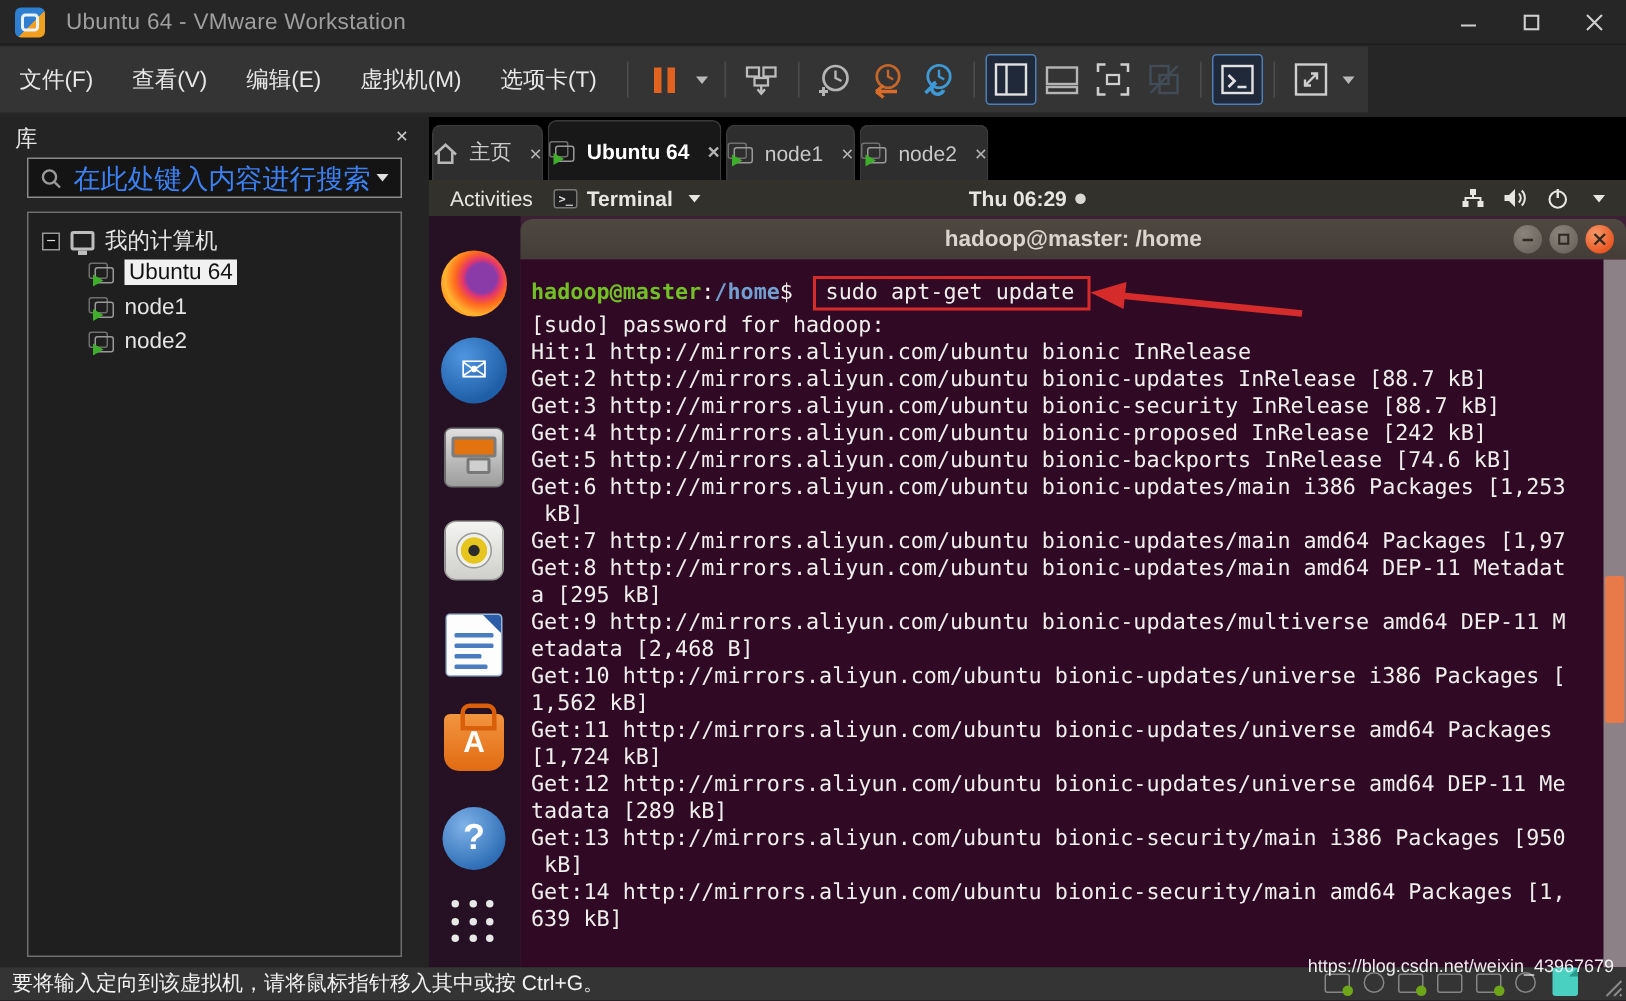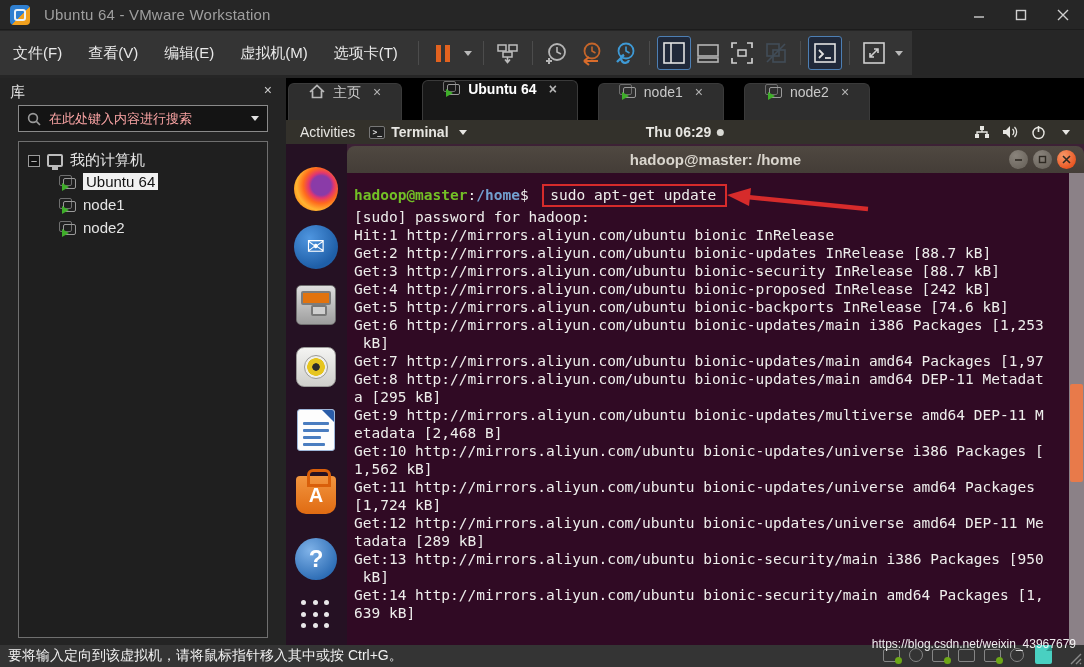--- a/index.html
+++ b/index.html
@@ -28,39 +28,39 @@
   .tbtn.framed { border:1px solid #4d7fb4; background:#20293a; }
   .caret { width:0; height:0; border-left:4px solid transparent; border-right:4px solid transparent;
     border-top:5px solid #b9b9b9; margin:0 4px; }
   .pausebars { display:flex; gap:4px; }
   .pausebars i { display:block; width:5px; height:17px; background:#e2621f; }
   .tbtn svg { display:block; }
 
   
   #tabbar { position:absolute; left:286px; top:78px; width:798px; height:42px; background:#000;
     display:flex; align-items:flex-end; padding-left:2px; }
-  .tab { height:37px; display:flex; align-items:flex-start; gap:8px; padding:0 20px;
+  .tab { height:37px; display:flex; align-items:center; gap:8px; padding:0 0;
     background:#2e2e2e; border:1px solid #3a3a3a; border-bottom:none; border-radius:6px 6px 0 0;
-    margin-right:20px; color:#c9c9c9; font-size:14px; }
+    margin-right:3px; color:#c9c9c9; font-size:14px; }
   .tab.active { background:#181818; color:#fff; font-weight:bold; height:40px; }
   .tab .x { color:#b5b5b5; font-size:14px; margin-left:4px; }
   .vmtab-ico { position:relative; width:17px; height:14px; }
   .vmtab-ico .scr { position:absolute; right:0; bottom:0; width:13px; height:11px; border:1.5px solid #9a9a9a; border-radius:2px; }
   .vmtab-ico .scr2 { position:absolute; left:0; top:0; width:13px; height:11px; border:1.5px solid #6f6f6f; border-radius:2px; }
   .vmtab-ico .play { position:absolute; left:3px; bottom:-2px; width:0; height:0;
     border-left:7px solid #3fae2a; border-top:4px solid transparent; border-bottom:4px solid transparent; }
 
   
   #sidebar { position:absolute; left:0; top:78px; width:286px; height:567px; background:#242424; color:#e4e4e4; }
   #lib-header { position:absolute; left:10px; top:5px; font-size:15px; }
   #lib-close { position:absolute; right:14px; top:4px; color:#cdcdcd; font-size:14px; }
   #searchbox { position:absolute; left:18px; top:27px; width:250px; height:27px; background:#141414;
     border:1px solid #8a8a8a; display:flex; align-items:center; }
   #searchbox .mag { margin:0 8px; }
-  #search-ph { color:#fca5a5; font-size:13px; flex:1; white-space:nowrap; overflow:hidden; }
+  #search-ph { color:#3b82f6; font-size:18px; flex:1; white-space:nowrap; overflow:hidden; }
   #searchbox .caret { border-top-color:#e0e0e0; margin-right:8px; }
   #treepanel { position:absolute; left:18px; top:63px; width:250px; height:497px;
     border:1px solid #6f6f6f; background:#1f1f1f; font-size:15px; }
   .tree-row { position:absolute; display:flex; align-items:center; gap:7px; white-space:nowrap; }
   .expander { width:12px; height:12px; border:1px solid #9a9a9a; background:#111; color:#ddd;
     font-size:11px; line-height:10px; text-align:center; }
   .mon-ico { width:16px; height:13px; border:2px solid #bdbdbd; border-radius:2px; position:relative; }
   .mon-ico::after { content:""; position:absolute; left:3px; bottom:-5px; width:6px; height:3px; background:#bdbdbd; }
   .sel { background:#f1f1f1; color:#121212; padding:0 3px; }
 

